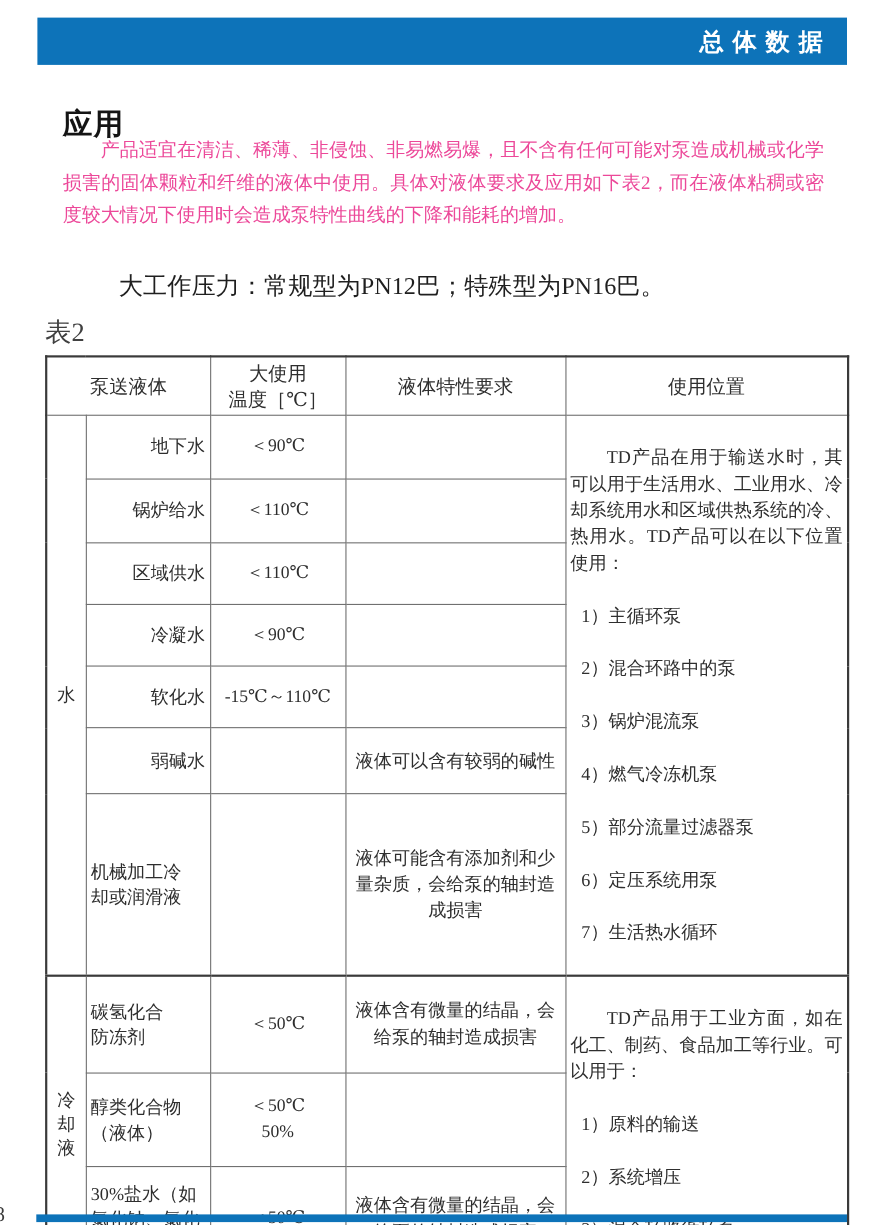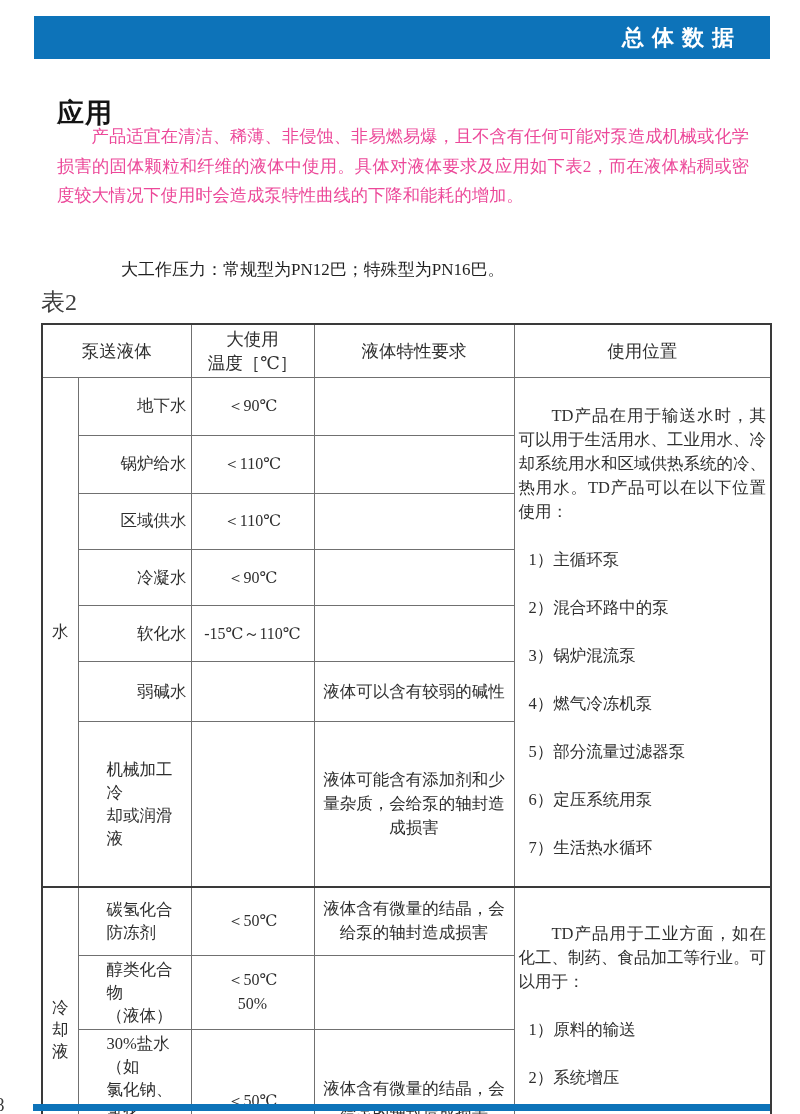--- a/index.html
+++ b/index.html
@@ -1,40 +1,40 @@
 <!DOCTYPE html>
 <html><head>
 <meta charset="utf-8">
 <style>
   html,body{margin:0;padding:0;background:#ffffff;}
   .page{position:relative;width:800px;height:1114px;background:#ffffff;overflow:hidden;
         font-family:"Liberation Serif","DejaVu Serif",serif;color:#1f1f1f;}
 
   .header-bar{position:absolute;left:34px;top:16px;width:736px;height:43px;background:#0d73b9;
-              display:flex;align-items:center;justify-content:flex-end;padding-right:28px;box-sizing:border-box;}
+              display:flex;align-items:center;justify-content:flex-end;padding-right:14px;box-sizing:border-box;}
   .header-title{color:#ffffff;font-family:"Liberation Sans","DejaVu Sans",sans-serif;
                 font-weight:bold;font-size:22px;letter-spacing:8px;}
 
   .app-heading{position:absolute;left:57px;top:95px;margin:0;font-family:"Liberation Sans","DejaVu Sans",sans-serif;
                font-size:27px;font-weight:bold;color:#141414;letter-spacing:1px;}
   .intro{position:absolute;left:57px;top:122px;width:692px;margin:0;font-size:17.3px;line-height:29.5px;
          text-indent:2em;text-align:justify;color:#ec4899;}
   .temp-line{position:absolute;left:90px;top:215px;margin:0;font-size:17.3px;}
-  .pressure-line{position:absolute;left:108px;top:245px;margin:13px;font-size:17px;}
+  .pressure-line{position:absolute;left:108px;top:245px;margin:0;font-size:22px;}
 
   .caption{position:absolute;left:41px;top:286px;width:729px;text-align:left;font-size:24px;color:#404040;}
 
   table.liquid{position:absolute;left:41px;top:323px;width:729px;border-collapse:collapse;table-layout:fixed;
                font-size:16.5px;color:#2e2e2e;border:2px solid #3a3a3a;}
   table.liquid td,table.liquid th{border:1px solid #707070;padding:2px 4px;vertical-align:middle;
                white-space:pre-line;font-weight:normal;line-height:24px;box-sizing:border-box;}
   tr.sec td{border-top:2px solid #3a3a3a;}
   th.hdr{text-align:center;font-size:17.5px;line-height:24px;}
   td.name{text-align:right;}
-  td.name.left{text-align:left;padding-left:28px;line-height:23px;}
+  td.name.left{text-align:left;padding-left:4px;line-height:23px;}
   td.temp{text-align:center;font-size:16px;line-height:22px;}
   td.trait{text-align:center;padding:4px 5px;line-height:25px;}
   td.cat-cell{padding:0;}
   .cat{width:18px;margin:0 auto;word-break:break-all;line-height:22px;text-align:center;}
   td.usage{vertical-align:middle;padding:6px 6px;line-height:22.5px;font-size:16.5px;}
   .u-intro{text-indent:2em;text-align:justify;}
   .u-item{padding-left:10px;}
 
   .footer-bar{position:absolute;left:33px;top:1104px;width:737px;height:7px;background:#0d73b9;}
   .page-num{position:absolute;left:-5px;top:1094px;font-size:19px;color:#3c3c3c;}

